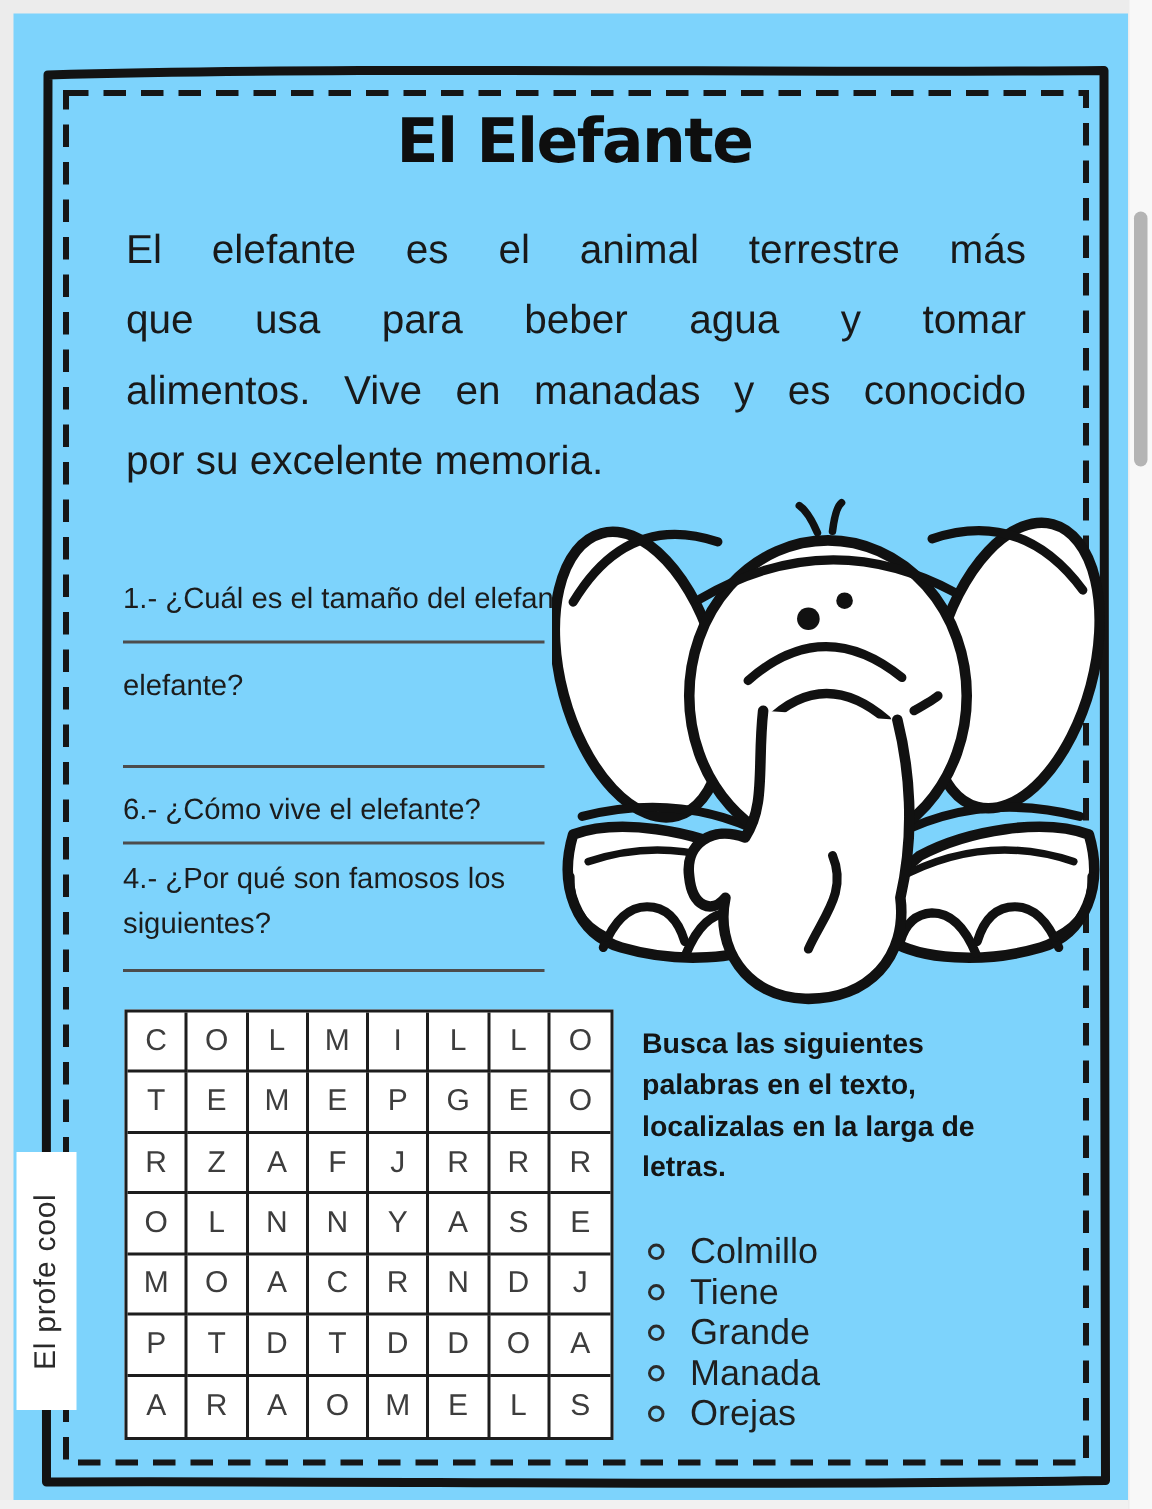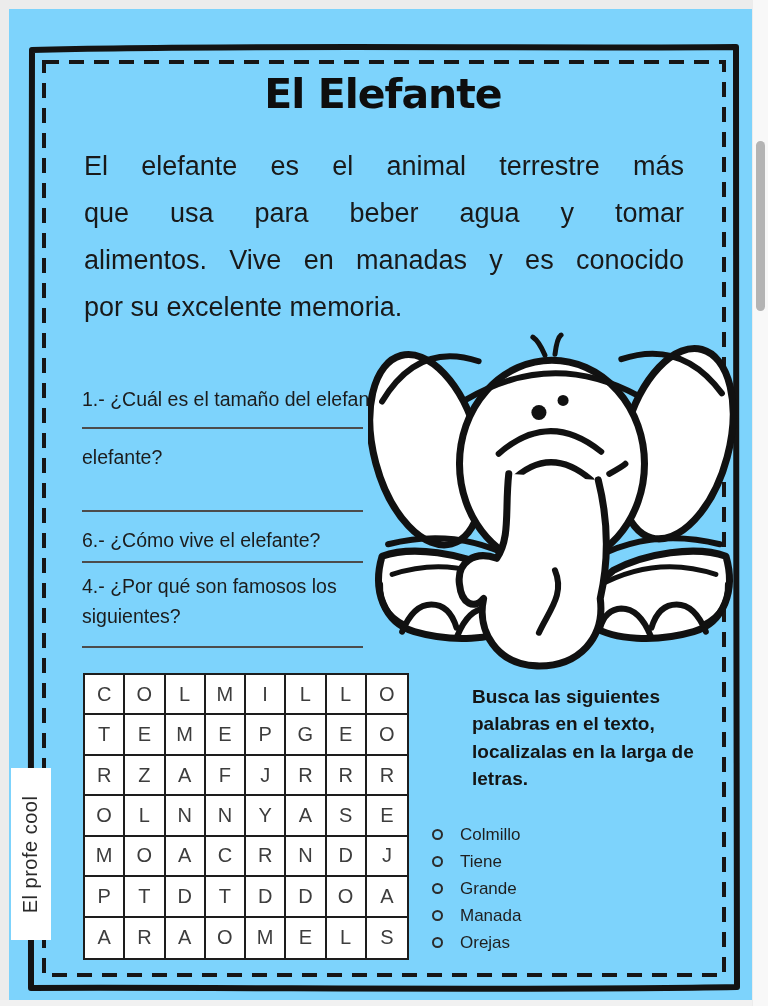--- a/index.html
+++ b/index.html
@@ -30,23 +30,23 @@
   .wordsearch{position:absolute;left:83px;top:673px;width:326px;height:287px;background:#fff;
               border:2.5px solid #1d1d1d;box-sizing:border-box;display:grid;
               grid-template-columns:repeat(8,1fr);grid-template-rows:repeat(7,1fr);}
   .grid-cell{border-right:2px solid #1d1d1d;border-bottom:2px solid #1d1d1d;
              display:flex;align-items:center;justify-content:center;
              font-size:20px;color:#3d3d3d;}
   .grid-cell:nth-child(8n){border-right:none;}
   .grid-cell:nth-child(n+49){border-bottom:none;}
   .task{position:absolute;left:428px;top:683px;font-weight:bold;font-size:19px;
         line-height:27.4px;color:#141414;}
-  .task-line{white-space:nowrap;margin-left:44px;}
+  .task-line{white-space:nowrap;}
   .wordlist{position:absolute;left:432px;top:821px;}
-  .word-item{display:flex;align-items:center;height:27px;font-size:17px;color:#1f1f1f;}
+  .word-item{display:flex;align-items:center;height:27px;font-size:24px;color:#1f1f1f;}
   .bullet{width:11px;height:11px;border:2px solid #2b2b2b;border-radius:50%;box-sizing:border-box;
           margin-right:17px;flex:0 0 auto;}
   
   .scroll-track{position:absolute;left:752px;top:0;width:16px;height:1006px;background:#f8f8f8;
                 border-left:1px solid #ececec;z-index:4;}
   .scroll-thumb{position:absolute;left:3px;top:141px;width:9px;height:170px;background:#b4b4b4;border-radius:5px;}
 </style>
 </head>
 <body>
 

